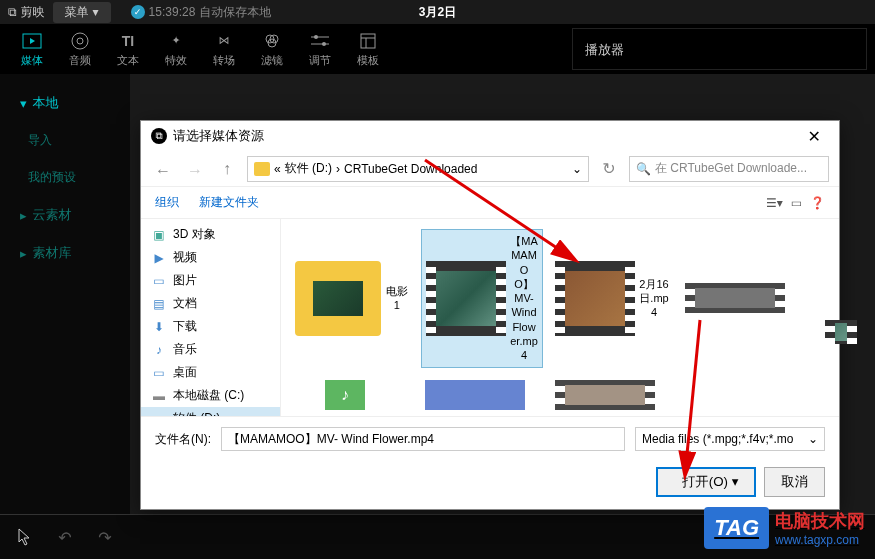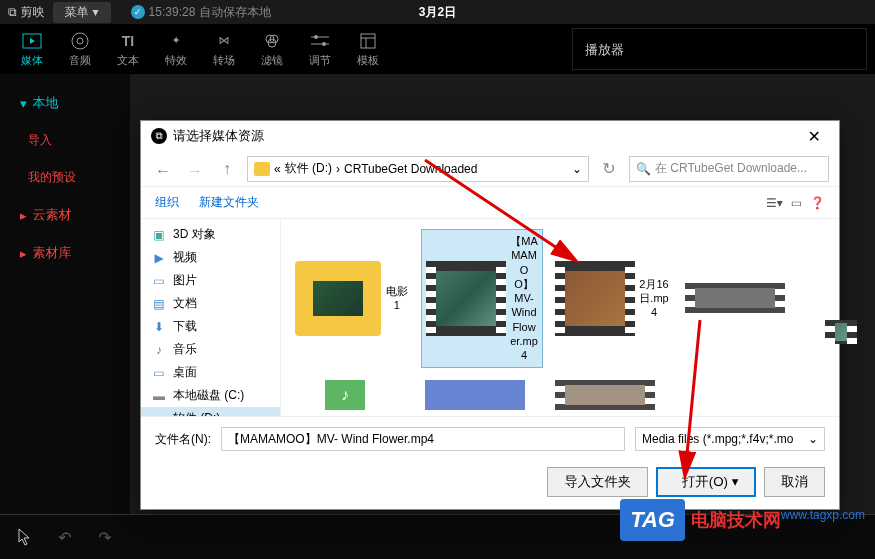--- a/index.html
+++ b/index.html
@@ -15,21 +15,21 @@
     
     
     .toolbar { height: 50px; background: #000; display: flex; padding: 0 8px; }
     .tool-item { width: 48px; display: flex; flex-direction: column; align-items: center; justify-content: center; color: #999; font-size: 11px; gap: 2px; }
     .tool-item.active { color: #00c4cc; }
     .tool-icon { width: 20px; height: 20px; display: flex; align-items: center; justify-content: center; }
     
     
     .main-area { display: flex; height: calc(100% - 74px - 45px); }
     .sidebar { width: 130px; background: #0a0a0a; padding: 10px 0; }
-    .sidebar-item { padding: 10px 20px; color: #ef4444; font-size: 13px; display: flex; align-items: center; gap: 6px; }
+    .sidebar-item { padding: 10px 20px; color: #0f766e; font-size: 13px; display: flex; align-items: center; gap: 6px; }
     .sidebar-item.active { color: #00c4cc; }
     .sidebar-item.sub { padding-left: 28px; font-size: 12px; }
     
     .content-area { flex: 1; background: #1a1a1a; }
     .player-panel { position: absolute; right: 8px; top: 28px; width: 295px; height: 42px; background: #000; padding: 12px; color: #ccc; font-size: 13px; border: 1px solid #222; }
     
     
     .timeline-bar { position: absolute; bottom: 0; left: 0; right: 0; height: 45px; background: #0a0a0a; border-top: 1px solid #333; display: flex; align-items: center; padding: 0 10px; gap: 10px; }
     .cursor-tool { width: 30px; height: 30px; display: flex; align-items: center; justify-content: center; color: #ccc; }
     
@@ -72,23 +72,23 @@
     
     .dialog-buttons { padding: 6px 14px 12px; display: flex; justify-content: flex-end; gap: 8px; font-size: 12px; }
     .dlg-btn { padding: 4px 16px; border: 1px solid #aaa; background: #f0f0f0; }
     .dlg-btn.primary { border: 2px solid #0078d4; padding-left: 24px; }
     
     
     .arrow1 { position: absolute; pointer-events: none; }
     .arrow2 { position: absolute; pointer-events: none; }
     
     
-    .watermark { position: absolute; right: 10px; bottom: 18px; display: flex; align-items: center; gap: 6px; }
+    .watermark { position: absolute; right: 10px; bottom: 10px; display: flex; align-items: center; gap: 6px; text-decoration: underline; }
     .tag-box { background: #2a72d4; color: white; font-weight: bold; padding: 8px 10px; font-size: 22px; border-radius: 4px; font-style: italic; }
-    .watermark-text { display: flex; }
+    .watermark-text { display: flex; flex-direction: column; }
     .wm-title { color: #e03030; font-size: 18px; font-weight: bold; }
     .wm-url { color: #2a72d4; font-size: 12px; }
     
     .thumb-img { width: 80px; height: 55px; background: linear-gradient(135deg, #4a7a6a 0%, #2a5a4a 50%, #6a9a8a 100%); }
     .thumb-img2 { width: 80px; height: 55px; background: linear-gradient(180deg, #8888cc 0%, #ccaacc 100%); }
     .thumb-img3 { width: 80px; height: 55px; background: linear-gradient(135deg, #885533 0%, #aa7744 100%); }
     
     .small-thumb { position: absolute; right: 18px; top: 320px; width: 32px; height: 24px; }
   </style>
 </head>
@@ -332,21 +332,20 @@
   <div class="dialog-footer">
     <span>文件名(N):</span>
     <input class="filename-input" value="【MAMAMOO】MV- Wind Flower.mp4" style="">
     <div class="filetype-select">
       <span>Media files (*.mpg;*.f4v;*.mo</span>
       <span>⌄</span>
     </div>
   </div>
 
   <div class="dialog-buttons">
-    <button class="dlg-btn">导入文件夹</button>
     <button class="dlg-btn primary"><span>打开(O)</span> ▾</button>
     <button class="dlg-btn">取消</button>
   </div>
 </div>
 
 <div class="small-thumb file-thumb video" style="width:32px;height:24px">
   <div style="width:20px;height:18px;background:linear-gradient(135deg,#4a7a6a,#6a9a8a)"></div>
 </div>
 
 <svg class="arrow1" style="left:415px;top:150px" width="180" height="130">

